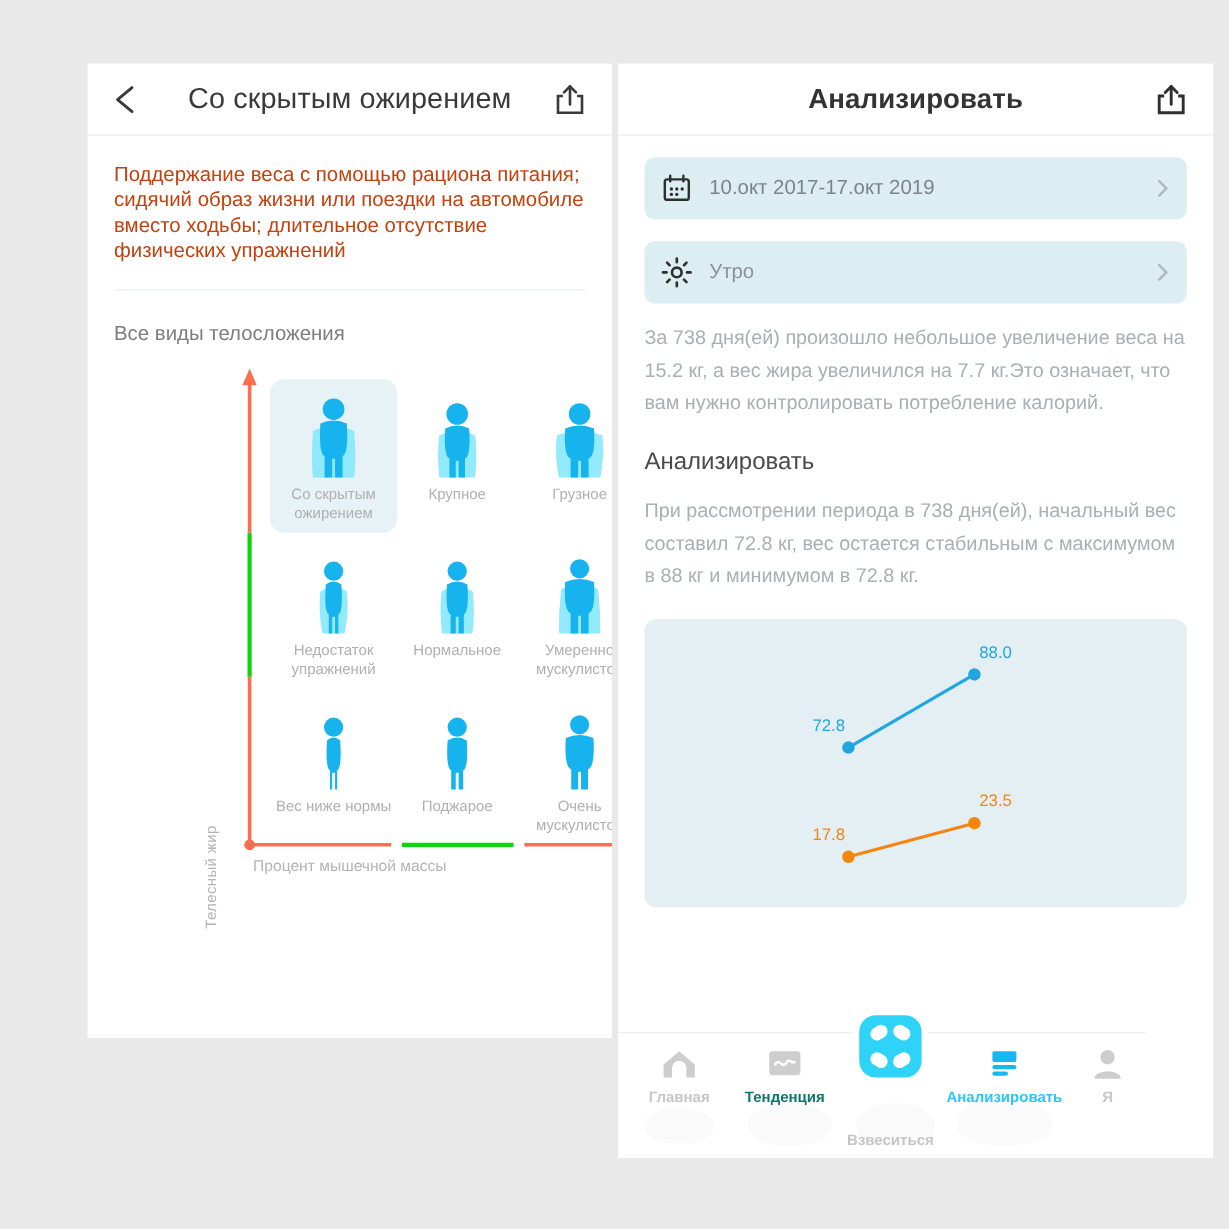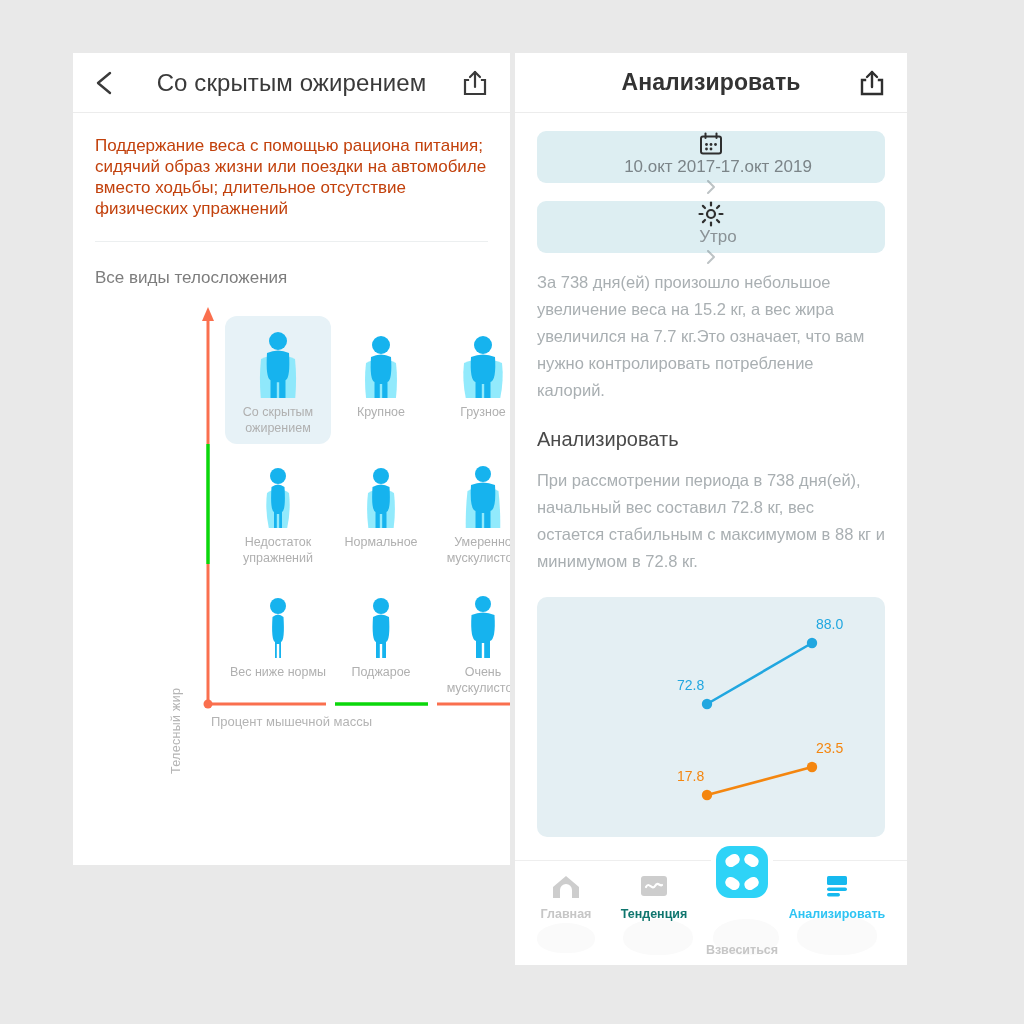--- a/index.html
+++ b/index.html
@@ -11,21 +11,21 @@
   }
   #root { position: relative; width: 1024px; height: 1024px; }
 
   
   .panel {
     position: absolute;
     background: #ffffff;
     overflow: hidden;
   }
   #left-panel  { left: 73px;  top: 53px; width: 437px; height: 812px; }
-  #right-panel { left: 515px; top: 53px; width: 392px; height: 912px; }
+  #right-panel { left: 515px; top: 53px; width: 496px; height: 912px; }
 
   
   .navbar {
     position: relative;
     height: 60px;
     border-bottom: 1px solid #ececec;
     display: flex;
     align-items: center;
   }
   .nav-back {
@@ -112,21 +112,20 @@
   .rp-body { padding: 0 22px; }
   .selector {
     margin-top: 18px;
     height: 52px;
     background: #ddeef2;
     border-radius: 9px;
     display: flex;
     align-items: center;
     padding: 0 14px;
     cursor: pointer;
-    flex-direction: column;
   }
   .selector .sel-icon { width: 26px; height: 26px; flex: 0 0 26px; }
   .selector .sel-text {
     margin-left: 14px;
     font-size: 17px;
     color: #8a9296;
     flex: 1;
   }
   .selector.first .sel-text { color: #7b8488; }
   .chev { width: 12px; height: 20px; flex: 0 0 12px; opacity: .45; }

